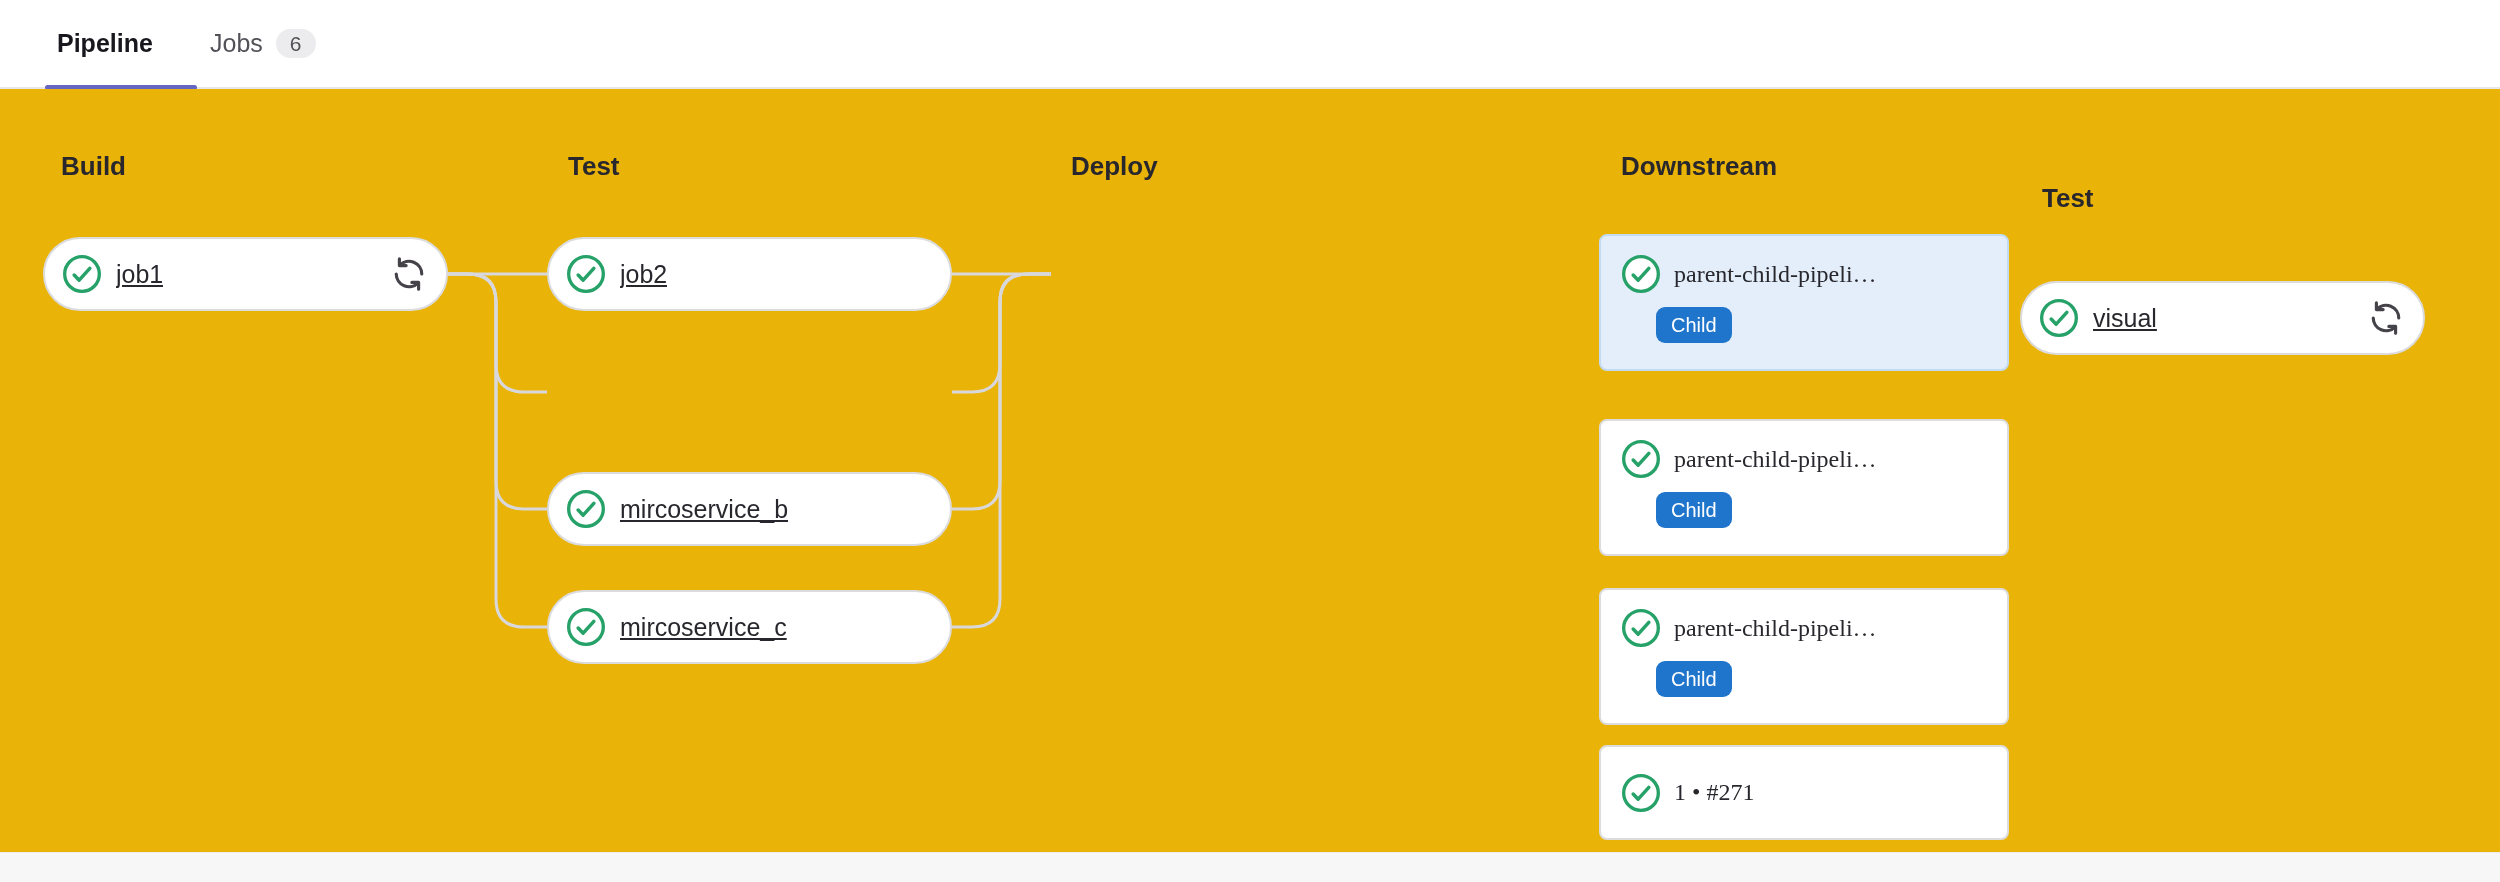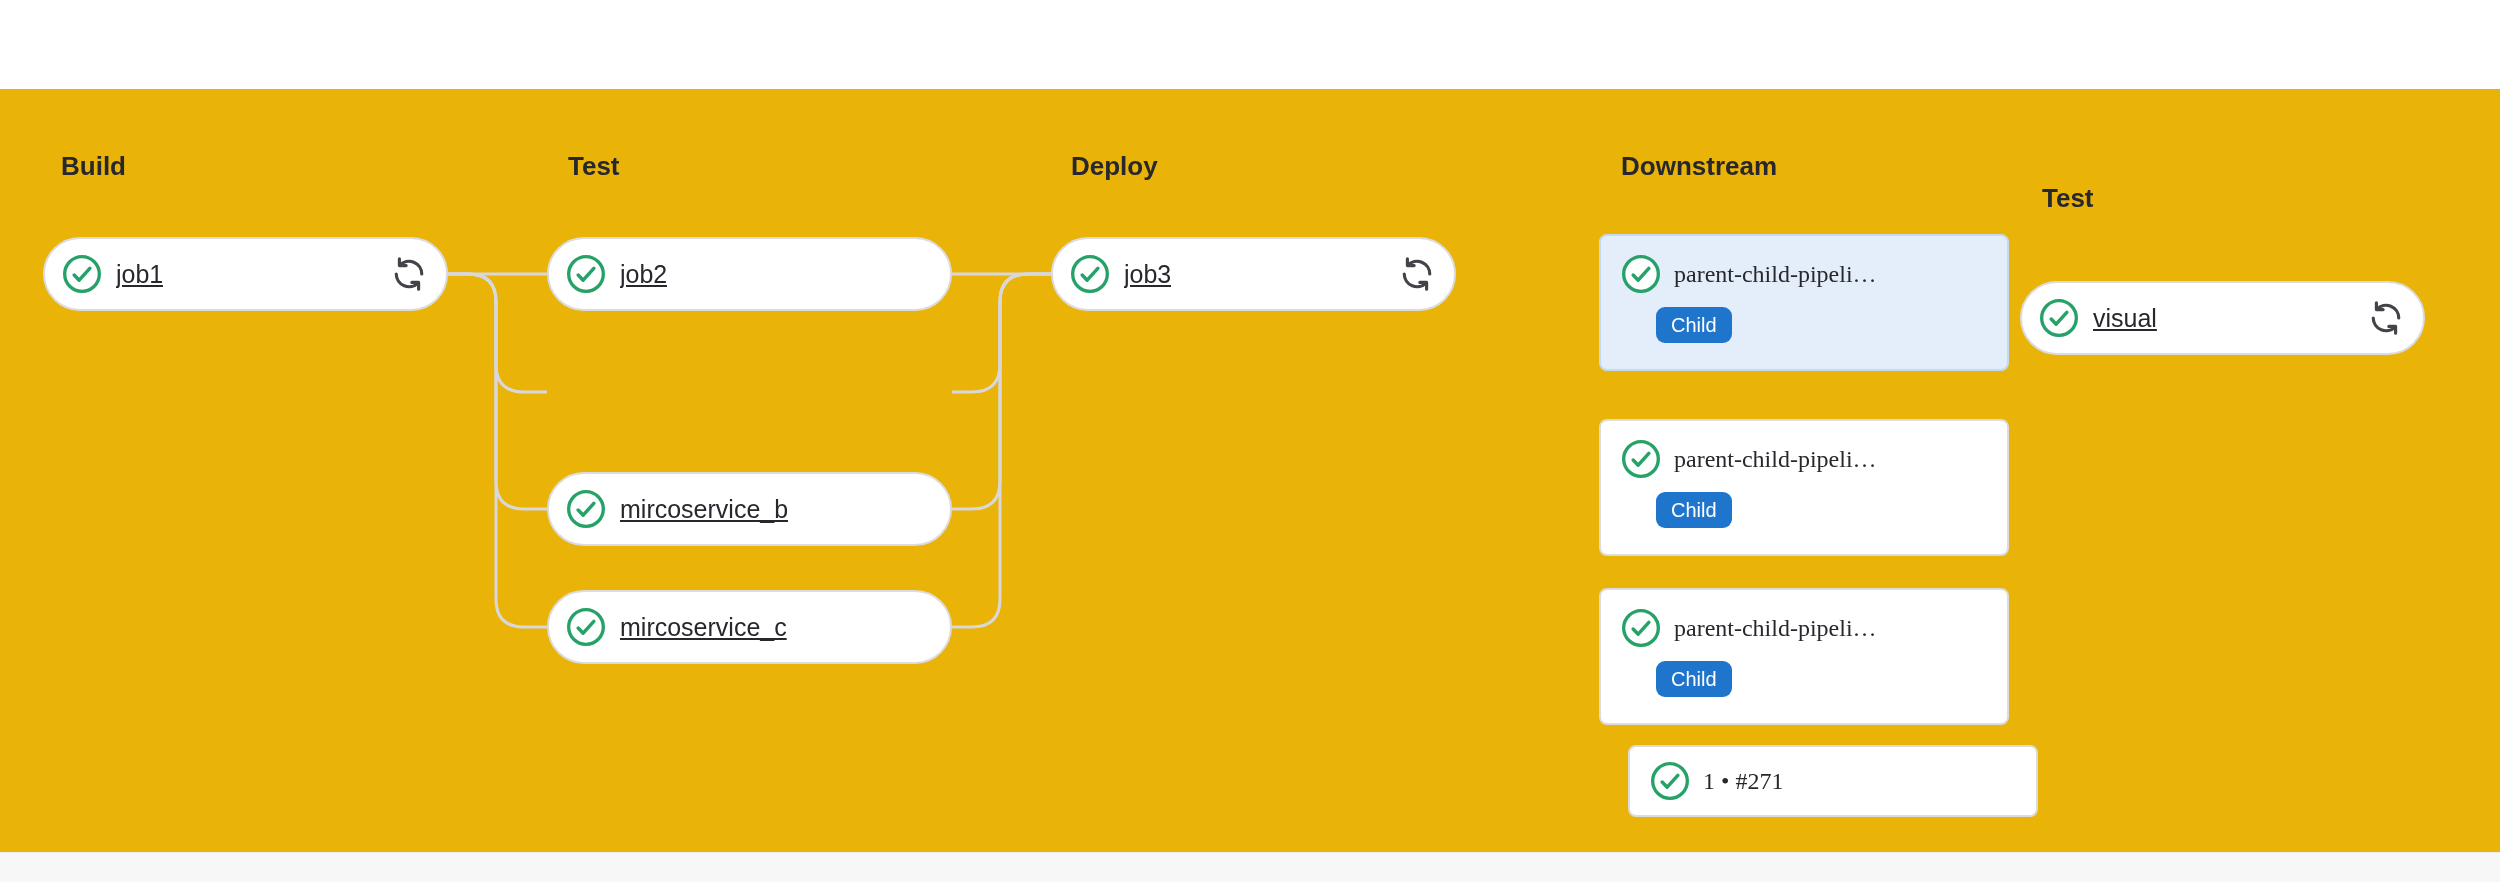--- a/index.html
+++ b/index.html
@@ -63,21 +63,21 @@
   .pill-job3 { left:1051px; top:148px; }
   .pill-visual { left:2020px; top:192px; }
 
   
   .ds-card { position:absolute; left:1599px; width:410px; background:#fff;
     border:2px solid var(--border); border-radius:8px; padding:18px 20px; cursor:pointer; }
   .ds-card.highlighted { background:var(--highlight-bg); border-color:var(--highlight-border); }
   .ds-card-1 { top:145px; height:137px; }
   .ds-card-2 { top:330px; height:137px; }
   .ds-card-3 { top:499px; height:137px; }
-  .ds-card-4 { top:656px; height:72px; display:flex; align-items:center; padding:16px 20px;margin-left:29px; }
+  .ds-card-4 { top:656px; height:95px; display:flex; align-items:center; padding:16px 20px; }
   .ds-row { display:flex; align-items:center; gap:13px; min-width:0;font-family:Liberation Serif, serif; }
   .ds-label { font-size:24px; color:var(--text); white-space:nowrap; overflow:hidden; text-overflow:ellipsis; }
   .child-badge { display:inline-block; margin-top:13px; background:var(--child-badge-bg); color:#fff;
     font-size:20px; line-height:1; padding:8px 15px; border-radius:9px;margin-left:35px; }
 
   
   .bottom-strip { position:absolute; left:0; bottom:0; width:2500px; height:30px;
     background:#f7f7f8; border-top:1px solid #ededef; }
 </style>
 </head>
@@ -93,20 +93,30 @@
       <path d="M20.5 12a8.5 8.5 0 0 0-14.6-5.9"></path>
       <polyline points="5.6 1.9 5.6 6.4 10.1 6.4"></polyline>
       <path d="M3.5 12a8.5 8.5 0 0 0 14.6 5.9"></path>
       <polyline points="18.4 22.1 18.4 17.6 13.9 17.6"></polyline>
     </g>
   </symbol>
 </svg>
 
 <div class="page">
 
+  <div class="tabbar">
+    <div class="tab tab-pipeline active">
+      <span>Pipeline</span>
+    </div>
+    <div class="tab tab-jobs">
+      <span>Jobs</span>
+      <span class="count-badge">6</span>
+    </div>
+    <div class="tab-indicator"></div>
+  </div>
 
   <div class="graph">
 
     <svg class="connectors" width="2500" height="763" viewBox="0 0 2500 763">
       <g fill="none" stroke="var(--connector)" stroke-width="3">
 
         <path d="M448 185 L547 185"></path>
         <path d="M448 185 L468 185 Q496 185 496 213 L496 275 Q496 303 524 303 L547 303"></path>
         <path d="M448 185 L468 185 Q496 185 496 213 L496 392 Q496 420 524 420 L547 420"></path>
         <path d="M448 185 L468 185 Q496 185 496 213 L496 510 Q496 538 524 538 L547 538"></path>
@@ -156,33 +166,20 @@
     </div>
     <div class="job-pill pill-ms-c">
       <span class="status-icon">
         <svg>
             <use href="#icon-check-circle"></use>
           </svg>
         </span>
       <span class="job-label">mircoservice_c</span>
     </div>
 
-    <div class="job-pill pill-job3">
-      <span class="status-icon">
-        <svg>
-            <use href="#icon-check-circle"></use>
-          </svg>
-        </span>
-      <span class="job-label">job3</span>
-      <button class="retry-btn">
-        <svg>
-            <use href="#icon-retry"></use>
-          </svg>
-        </button>
-    </div>
 
     <div class="ds-card ds-card-1 highlighted">
       <div class="ds-row">
         <span class="status-icon">
           <svg>
               <use href="#icon-check-circle"></use>
             </svg>
           </span>
         <span class="ds-label">parent-child-pipeli…</span>
       </div>

